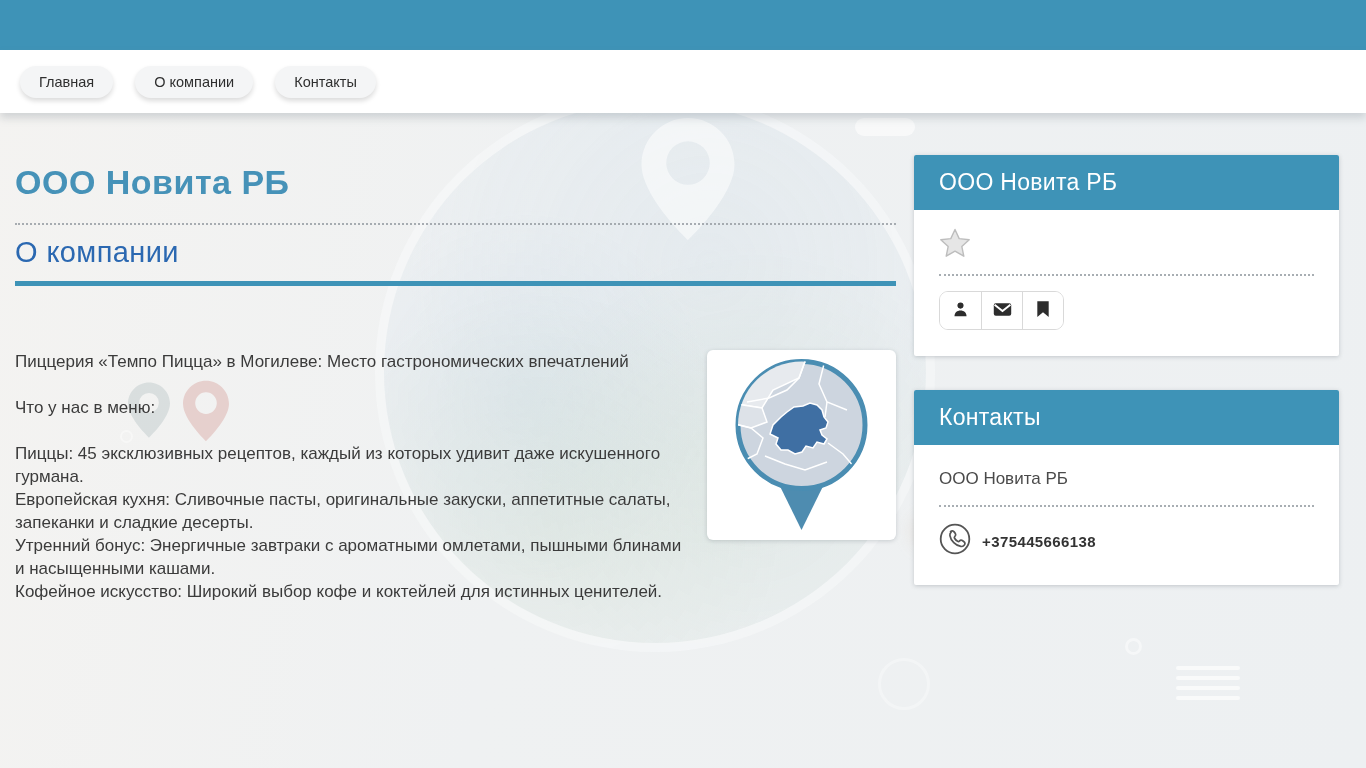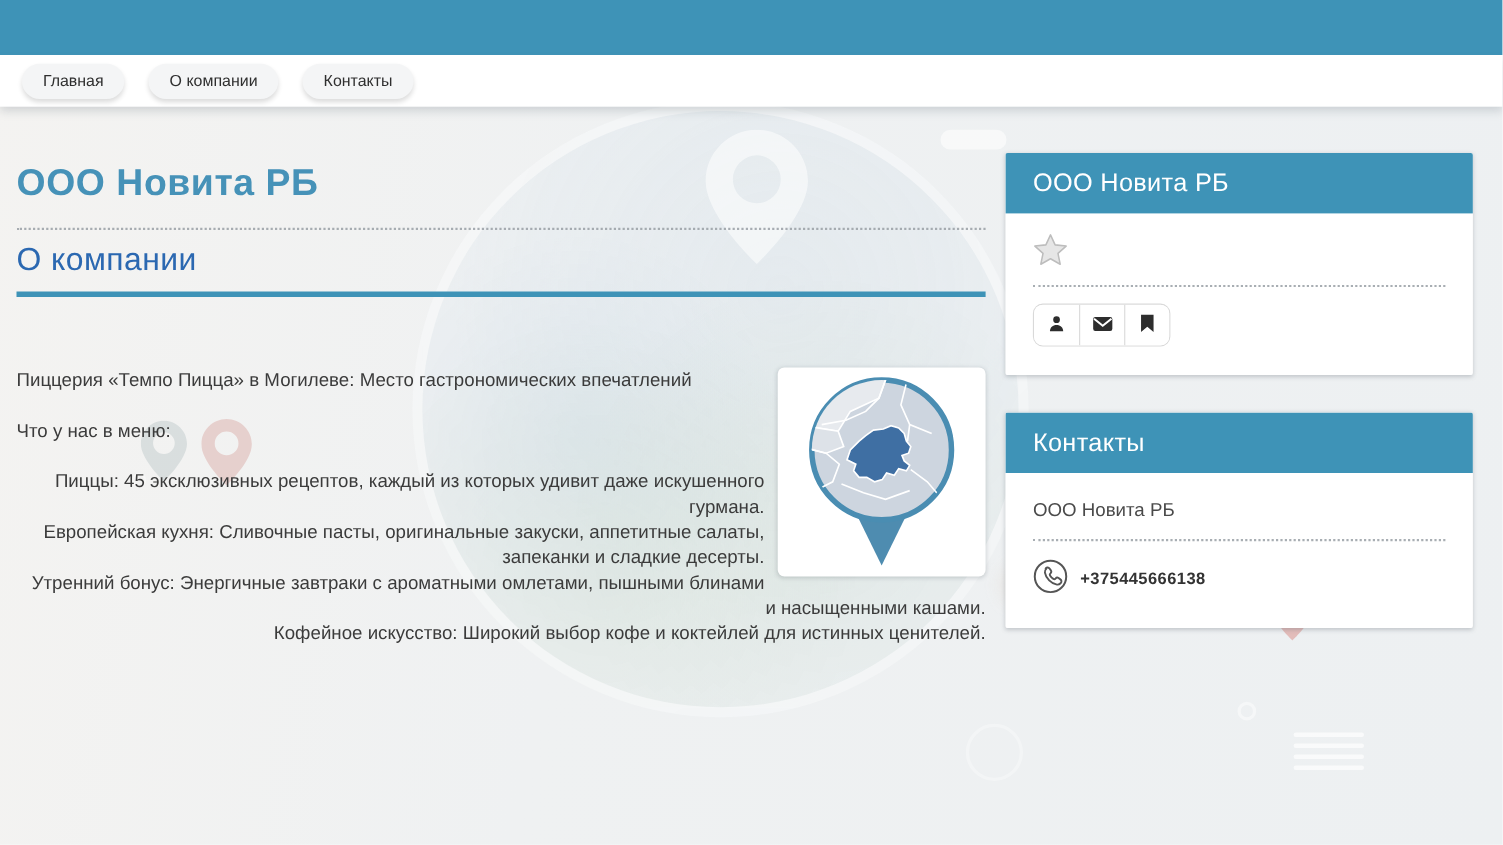--- a/index.html
+++ b/index.html
@@ -7,21 +7,21 @@
   body {
     font-family:"Liberation Sans", sans-serif;
     background:linear-gradient(100deg,#f4f3f1 0%,#eff1f2 40%,#edf0f2 100%);
     color:#3b3b3b;
     position:relative;
   }
 
   
   .topbar { height:50px; background:#3e93b7; position:relative; z-index:5; }
   .navbar {
-    height:47px; background:#ffffff; display:flex; align-items:center;
+    height:63px; background:#ffffff; display:flex; align-items:center;
     padding-left:20px; gap:22px; position:relative; z-index:5;
     box-shadow:0 5px 8px rgba(120,130,140,.28);
   }
   .nav-pill {
     background:#f4f5f6; border:none; border-radius:17px;
     padding:8px 19px; font-size:14.5px; color:#2f2f2f; cursor:pointer;
     font-family:"Liberation Sans", sans-serif;
     box-shadow:0 3px 5px rgba(0,0,0,.14);
   }
 
@@ -63,21 +63,21 @@
 
   
   .page-title { margin-top:50px; font-size:34px; font-weight:700; color:#4692b8; letter-spacing:.5px; }
   .dotted { border:none; border-top:2px dotted #9aa0a6; opacity:.85; }
   .main-col .dotted { margin-top:21px; }
   .section-heading { margin-top:11px; font-size:29px; font-weight:400; color:#2b68b1; letter-spacing:.4px; }
   .accent-bar { margin-top:12px; height:5px; background:#3e93b7; }
 
   .about-text { margin-top:64px; font-size:17px; line-height:23px; color:#3b3b3b; }
   .about-text p { margin-bottom:23px; }
-  .menu-block { white-space:pre-line; margin-top:21px;text-align:right; }
+  .menu-block { white-space:pre-line; margin-top:21px; }
 
   
   .map-widget {
     float:right; width:189px; height:190px; margin:0 0 14px 12px;
     background:#ffffff; border-radius:6px; box-shadow:0 1px 4px rgba(80,90,100,.25);
     overflow:hidden;
   }
   .map-widget svg { display:block; width:100%; height:100%; }
 
   

